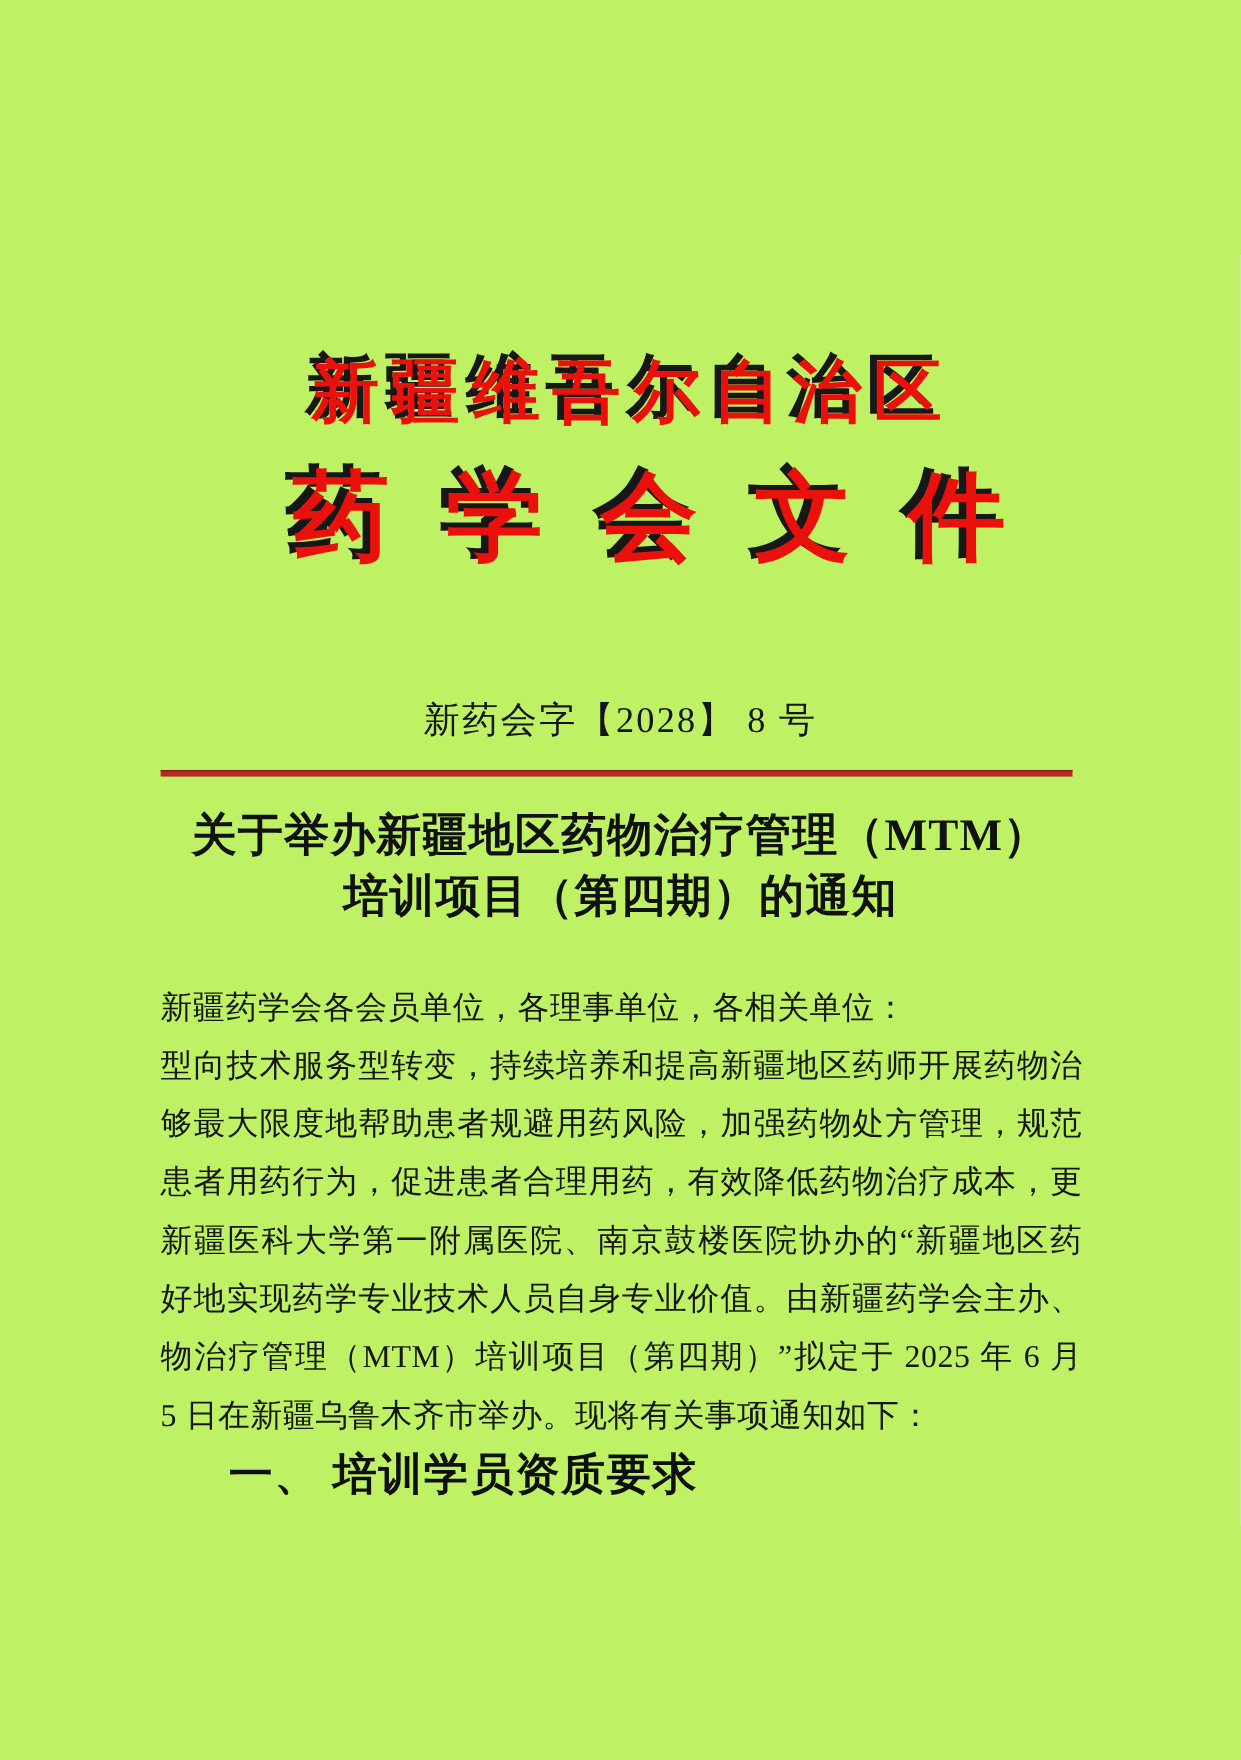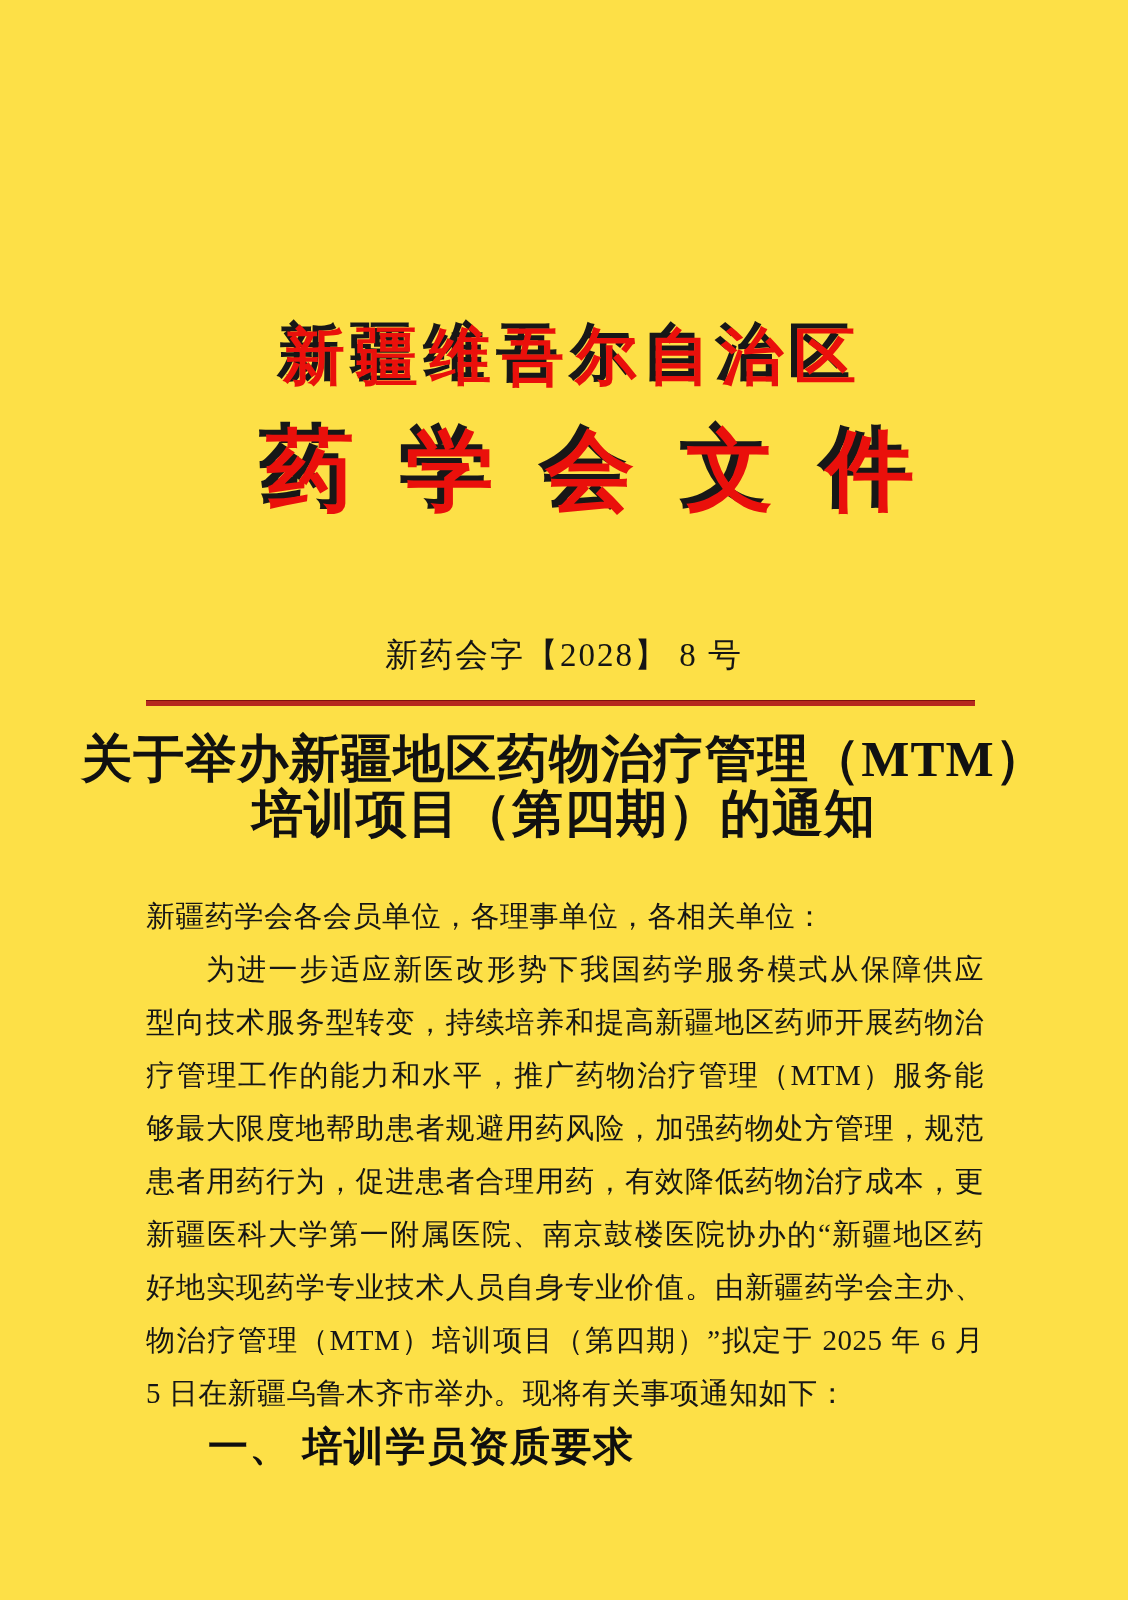--- a/index.html
+++ b/index.html
@@ -1,20 +1,20 @@
 <!DOCTYPE html>
 <html lang="zh" style="--header-red: #ea100b; --rule-red: #b5291e;"><head>
 <meta charset="utf-8">
 <style>
   html,body{margin:0;padding:0;background:#e9e9e9;}
   .page{
     position:relative;
     width:1128px;height:1600px;
     margin:0 auto;
-    background:#fde047;
+    background:#bef264;
     overflow:hidden;
     font-family:"Liberation Serif","DejaVu Serif",serif;
     color:#1b1b1b;
   }
   
   .hdr{
     position:absolute;left:0;width:100%;
     text-align:center;
     color:var(--header-red,#ea100b);
     font-weight:700;
@@ -44,21 +44,21 @@
   .rule{
     position:absolute;top:700px;left:146px;
     width:829px;height:5px;
     background:var(--rule-red,#b5291e);
     border-top:1px solid #7e120c;
   }
   
   .title{
     position:absolute;top:732px;left:0;width:100%;
     text-align:center;
-    font-size:51px;line-height:55px;
+    font-size:41px;line-height:55px;
     font-weight:700;
     color:#111;
     letter-spacing:1px;
   }
   
   .body{
     position:absolute;top:890px;left:146px;width:838px;
     font-size:29px;line-height:53px;
     color:#161616;
     letter-spacing:0.5px;
@@ -96,23 +96,21 @@
 
   <div class="title">
     <div>关于举办新疆地区药物治疗管理（MTM）</div>
     <div>培训项目（第四期）的通知</div>
   </div>
 
   <div class="body">
     <div class="bline">新疆药学会各会员单位，各理事单位，各相关单位：</div>
 
     <div>
-        <div class="bline indent fill">为进一步适应新医改形势下我国药学服务模式从保障供应</div>
         <div class="bline fill">型向技术服务型转变，持续培养和提高新疆地区药师开展药物治</div>
-        <div class="bline fill">疗管理工作的能力和水平，推广药物治疗管理（MTM）服务能</div>
         <div class="bline fill">够最大限度地帮助患者规避用药风险，加强药物处方管理，规范</div>
         <div class="bline fill">患者用药行为，促进患者合理用药，有效降低药物治疗成本，更</div>
         <div class="bline fill">新疆医科大学第一附属医院、南京鼓楼医院协办的“新疆地区药</div>
         <div class="bline fill">好地实现药学专业技术人员自身专业价值。由新疆药学会主办、</div>
         <div class="bline fill">物治疗管理（MTM）培训项目（第四期）”拟定于 2025 年 6 月</div>
         <div class="bline wrapok">5 日在新疆乌鲁木齐市举办。现将有关事项通知如下：</div>
       </div>
 
     <div class="section-heading">一、 培训学员资质要求</div>
   </div>

